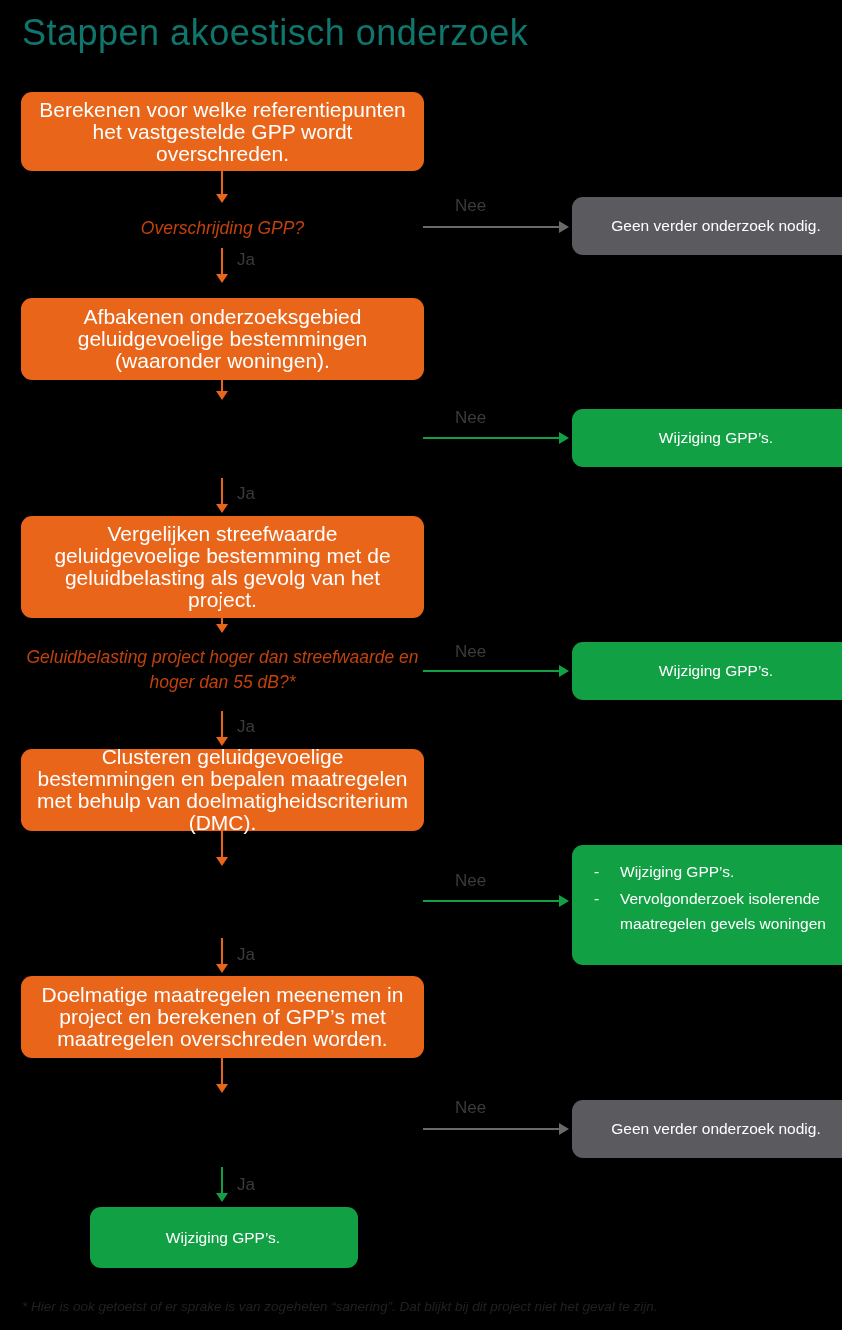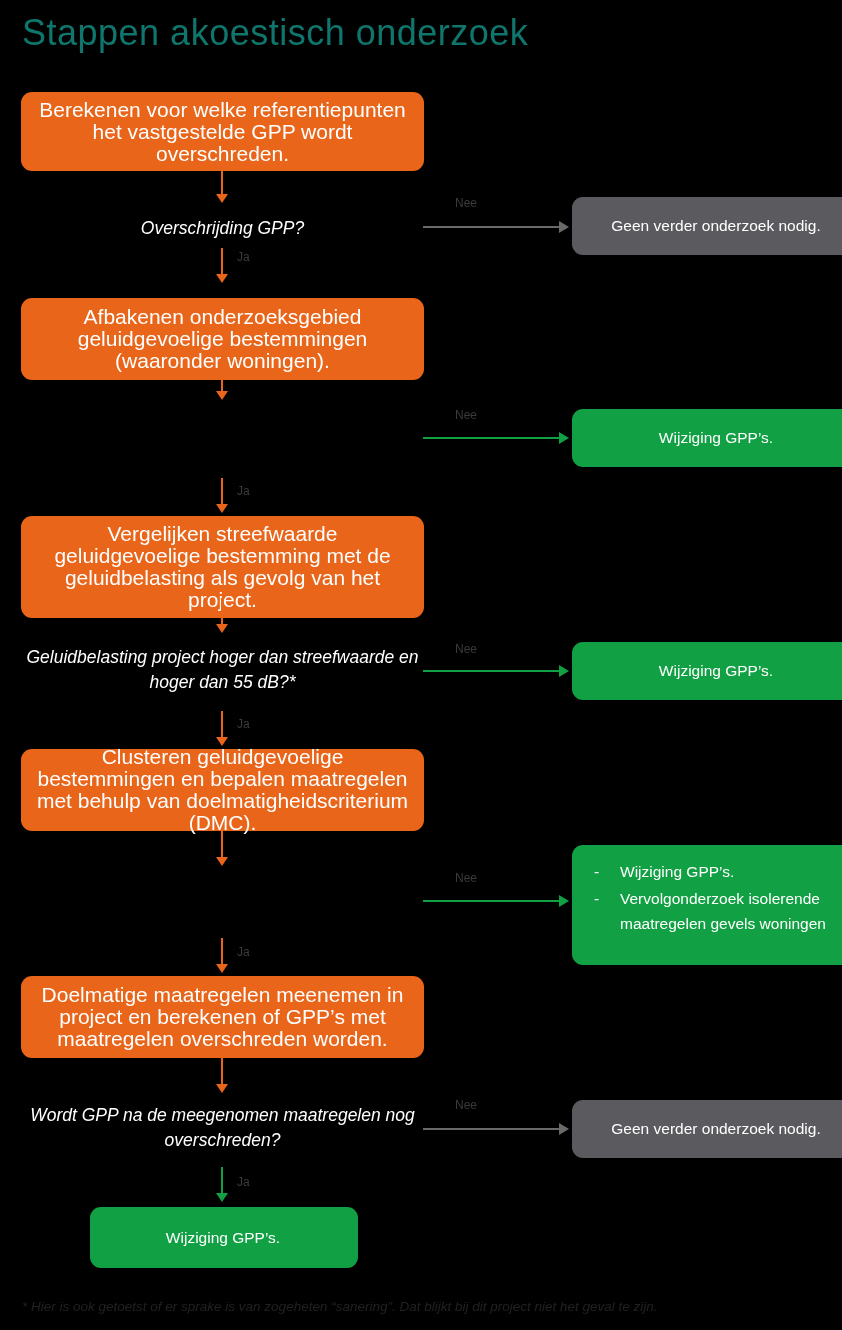--- a/index.html
+++ b/index.html
@@ -25,24 +25,24 @@
           padding:6px 16px 6px 14px;}
   .result.gray{background:#5b5b5f;}
   .result.green{background:#11A043;}
   .result.bullets{display:block;text-align:left;padding:14px 16px 14px 22px;}
   .bline{display:flex;align-items:flex-start;margin:0 0 2px 0;}
   .bdash{width:26px;flex:0 0 26px;color:#fff;font-size:15.5px;line-height:25px;}
   .btxt{color:#fff;font-size:15.5px;line-height:25px;}
 
   
   .decision{position:absolute;left:21px;width:403px;text-align:center;
-            font-style:italic;color:#ffffff;font-size:17.5px;line-height:25px;}
+            font-style:italic;color:#c2410c;font-size:17.5px;line-height:25px;}
 
   
-  .elabel{position:absolute;font-size:12px;color:#3b3b3b;}
+  .elabel{position:absolute;font-size:17px;color:#3b3b3b;}
 
   
   .vline{position:absolute;width:2px;}
   .vline.or{background:#E8651A;}
   .vline.gr{background:#11A043;}
   .vhead{position:absolute;width:0;height:0;border-left:6px solid transparent;
          border-right:6px solid transparent;}
   .vhead.or{border-top:9px solid #E8651A;}
   .vhead.gr{border-top:9px solid #11A043;}
 
@@ -134,21 +134,20 @@
 
   <div class="vline or" style="left:221px;top:938px;height:28px;"></div>
   <div class="vhead or" style="left:216px;top:964px;"></div>
   <div class="elabel" style="left:237px;top:945px;">Ja</div>
 
   <div class="proc" style="top:976px;height:82px;">Doelmatige maatregelen meenemen in project en berekenen of GPP’s met maatregelen overschreden worden.</div>
 
   <div class="vline or" style="left:221px;top:1058px;height:28px;"></div>
   <div class="vhead or" style="left:216px;top:1084px;"></div>
 
-  <div class="decision" style="top:1103px;">Wordt GPP na de meegenomen maatregelen nog overschreden?</div>
 
   <div class="elabel" style="left:455px;top:1098px;">Nee</div>
   <div class="hline gy" style="left:423px;top:1128px;width:138px;"></div>
   <div class="hhead gy" style="left:559px;top:1123px;"></div>
   <div class="result gray" style="top:1100px;height:58px;">Geen verder onderzoek nodig.</div>
 
   <div class="vline gr" style="left:221px;top:1167px;height:28px;"></div>
   <div class="vhead gr" style="left:216px;top:1193px;"></div>
   <div class="elabel" style="left:237px;top:1175px;">Ja</div>
 

